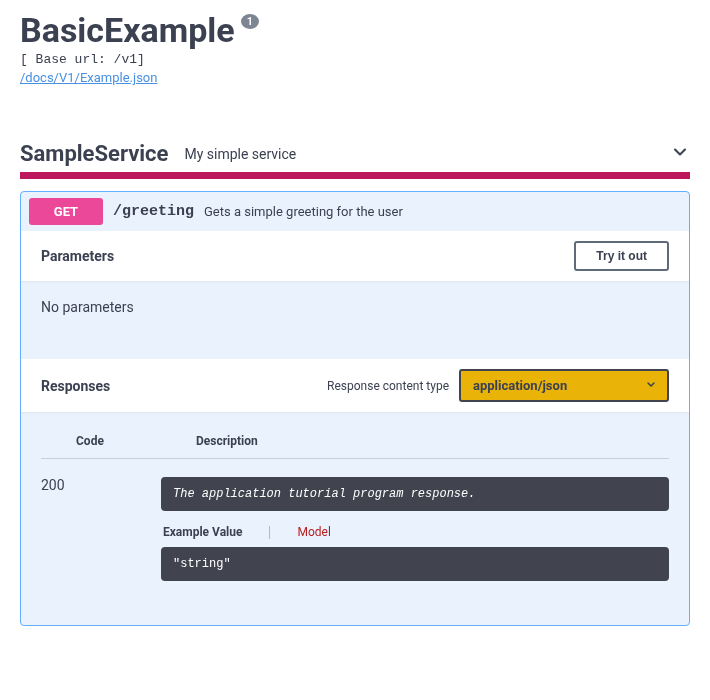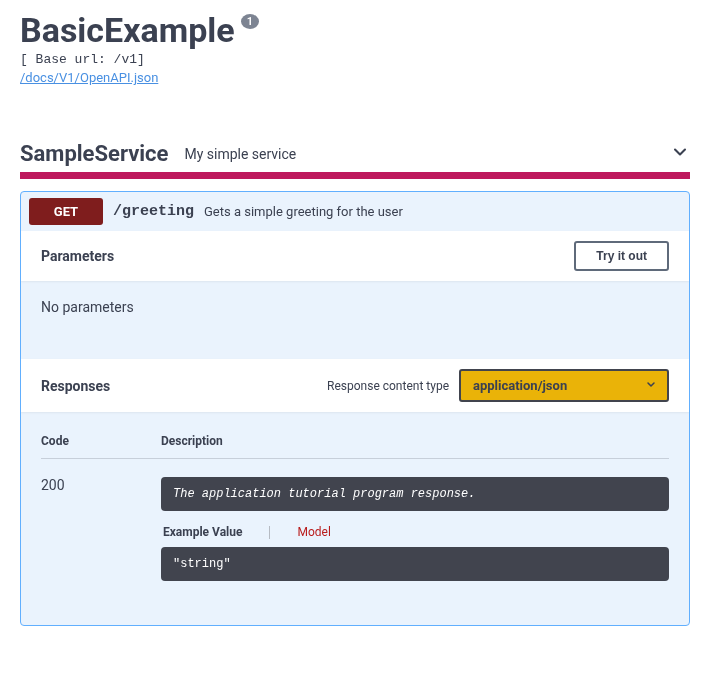--- a/index.html
+++ b/index.html
@@ -62,21 +62,21 @@
     background: #eaf3fd;
     overflow: hidden;
   }
   .op-header {
     display: flex;
     align-items: center;
     padding: 6px 8px;
     cursor: pointer;
   }
   .method {
-    background: #7f1d1d;
+    background: #ec4899;
     color: #fff;
     font-size: 13px;
     font-weight: 700;
     border-radius: 3px;
     padding: 6px 0;
     min-width: 74px;
     text-align: center;
     margin-right: 10px;
   }
   .path {
@@ -132,21 +132,21 @@
 
   .resp-table { padding: 22px 20px 30px 20px; }
   .resp-head {
     display: flex;
     border-bottom: 1px solid rgba(59,65,81,0.2);
     padding-bottom: 10px;
     font-size: 12px;
     font-weight: 700;
     color: #3b4151;
   }
-  .col-code { width: 120px; }
+  .col-code { width: 120px; margin-left: 35px; }
   .col-desc { flex: 1; }
 
   .resp-row { display: flex; padding-top: 18px; }
   .code-val { width: 120px; font-size: 14px; color: #3b4151; }
   .desc-col { flex: 1; }
 
   .dark-box {
     background: #41444e;
     color: #fff;
     border-radius: 4px;
@@ -166,21 +166,21 @@
 </style>
 </head>
 <body>
 
 <div class="header">
   <div class="title-line">
     <h1 class="title">BasicExample</h1>
     <span class="version-badge">1</span>
   </div>
   <div class="baseurl">[ Base url: /v1]</div>
-  <a href="#" class="spec-link">/docs/V1/OpenAPI.json</a>
+  <a href="#" class="spec-link">/docs/V1/Example.json</a>
 </div>
 
 <div class="tag-section">
   <div class="tag-header">
     <span class="tag-name">SampleService</span>
     <span class="tag-desc">My simple service</span>
     <span class="tag-spacer"></span>
     <span class="tag-chevron">
       <svg viewBox="0 0 24 24" fill="none" stroke="#3b4151" stroke-width="2.5" stroke-linecap="round" stroke-linejoin="round">
           <polyline points="6 9 12 15 18 9"></polyline>

